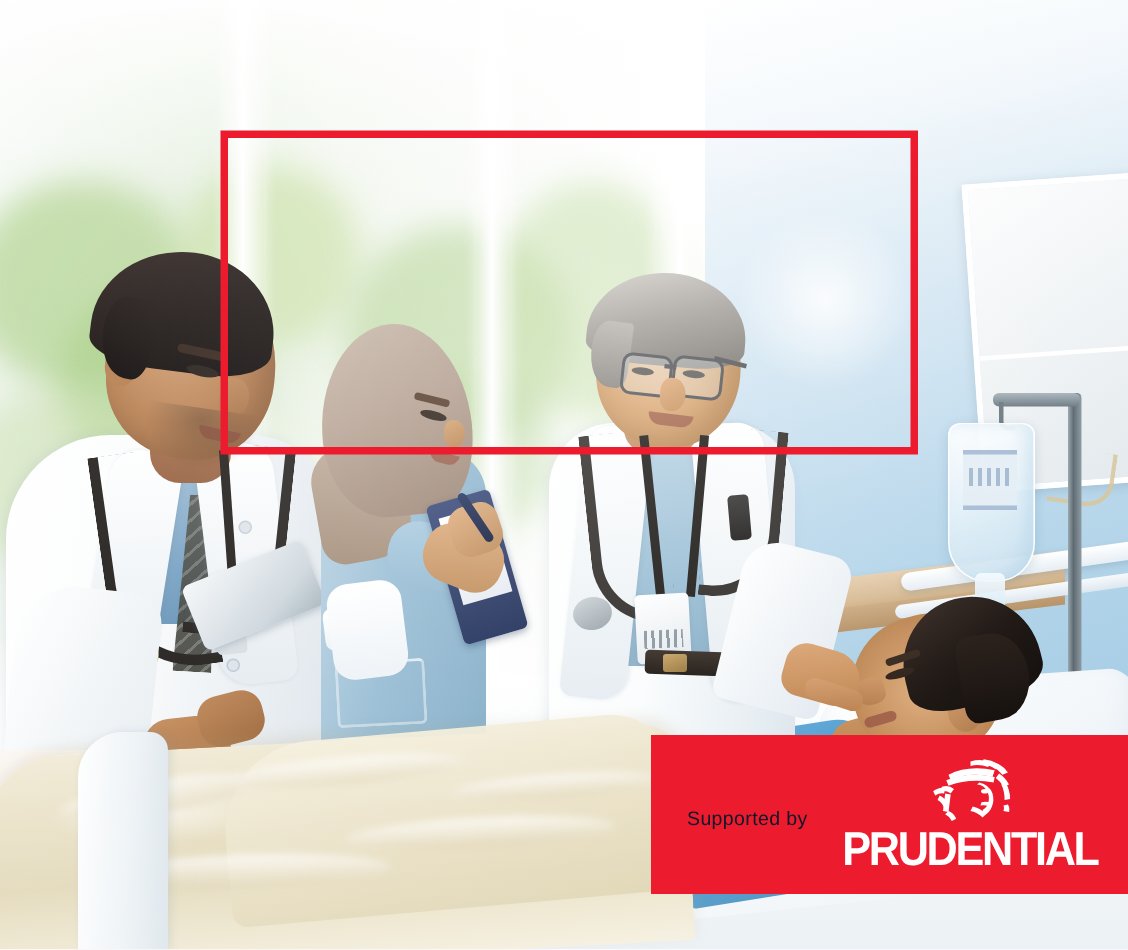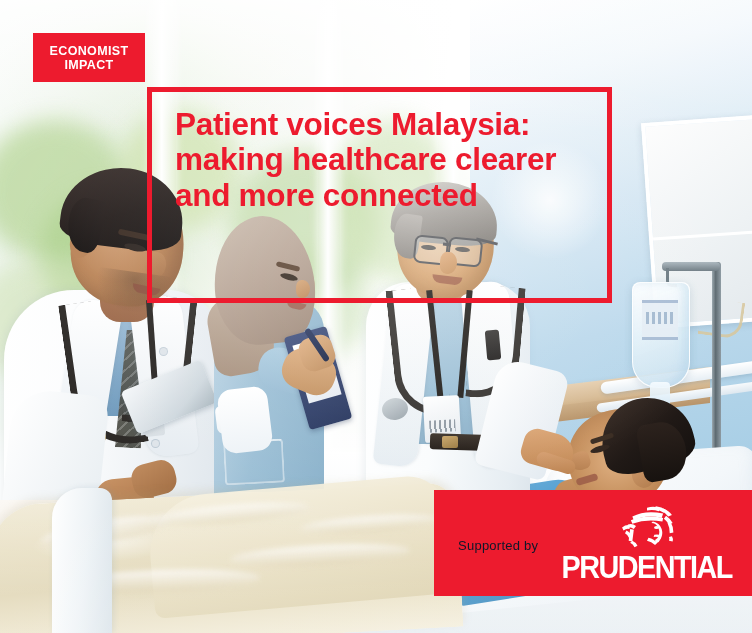--- a/index.html
+++ b/index.html
@@ -880,27 +880,22 @@
     <div class="fold a"></div>
     <div class="fold b"></div>
     <div class="fold c"></div>
     <div class="fold d"></div>
     <div class="fold e"></div>
     <div class="bed-end"></div>
 
     <div class="grade"></div>
   </div>
 
-  <div class="ei-logo">
-    <span>ECONOMIST</span>
-    <span>IMPACT</span>
-  </div>
 
   <div class="title-box"></div>
-  <h1 class="title-text">Patient voices Malaysia: making healthcare clearer and more connected</h1>
 
   <div class="sponsor-bar">
     <div class="supported-by">Supported by</div>
     <div class="pru-lockup">
       <svg class="pru-mark" viewBox="0 0 100 60" aria-hidden="true">
         <g fill="#ffffff">
 
           <path d="M50 5 q10 -3 19 1 l-3 4 q-8 -3 -16 -1 z"></path>
           <path d="M62 3 q9 1 15 6 l-4 3 q-6 -4 -13 -5 z"></path>
           <path d="M72 6 q8 3 12 9 l-5 2 q-4 -5 -10 -8 z"></path>

